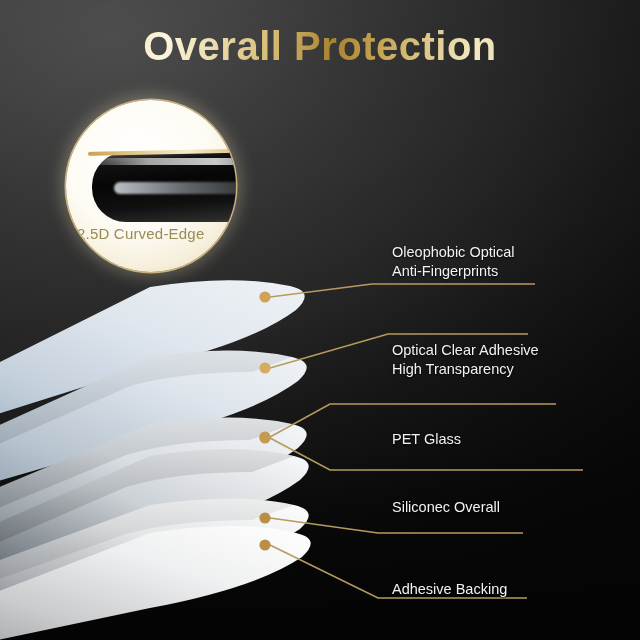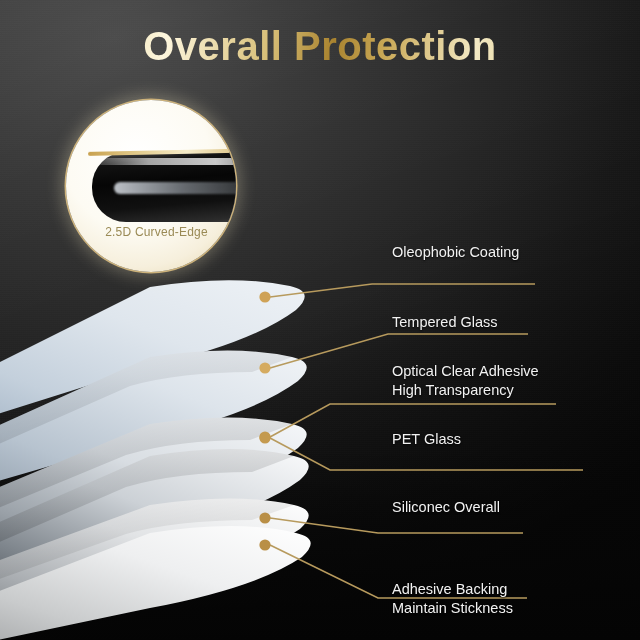--- a/index.html
+++ b/index.html
@@ -79,22 +79,21 @@
   }
   .inset-goldline{
     position:absolute;left:22px;top:50px;width:180px;height:4px;
     background:linear-gradient(90deg,#c8a14f 0%,#e3cc8e 28%,#f6ecc9 55%,#cfae63 100%);
     border-radius:3px;
     transform:rotate(-1.2deg);
     filter:blur(.3px);
   }
   .inset-caption{
     position:absolute;left:11px;right:0;top:125px;
-    text-align:center;
-    font-size:12px;
+    font-size:15px;
     color:#9a8a55;
     letter-spacing:.2px;
   }
 
   
   .stack{position:absolute;left:0;top:0;width:640px;height:640px;}
 
   
   .label{
     position:absolute;
@@ -209,38 +208,35 @@
     </g>
   </svg>
 
   <div class="inset">
     <div class="inset-phone"></div>
     <div class="inset-goldline"></div>
     <div class="inset-caption">2.5D Curved-Edge</div>
   </div>
 
   <div class="label" style="left:392px;top:243px">
-    <span class="l1">Oleophobic Coating</span>
-  </div>
-
-  <div class="label" style="left:392px;top:313px">
-    <span class="l1">Tempered Glass</span>
-  </div>
-
-  <div class="label" style="left:392px;top:362px">
+    <span class="l1">Oleophobic Optical</span>
+    <span class="l2">Anti-Fingerprints</span>
+  </div>
+
+
+  <div class="label" style="left:392px;top:341px">
     <span class="l1">Optical Clear Adhesive</span>
     <span class="l2">High Transparency</span>
   </div>
 
   <div class="label" style="left:392px;top:430px">
     <span class="l1">PET Glass</span>
   </div>
 
   <div class="label" style="left:392px;top:498px">
     <span class="l1">Siliconec Overall</span>
   </div>
 
   <div class="label" style="left:392px;top:580px">
     <span class="l1">Adhesive Backing</span>
-    <span class="l2">Maintain Stickness</span>
   </div>
 
 </div>
 
 </body></html>

